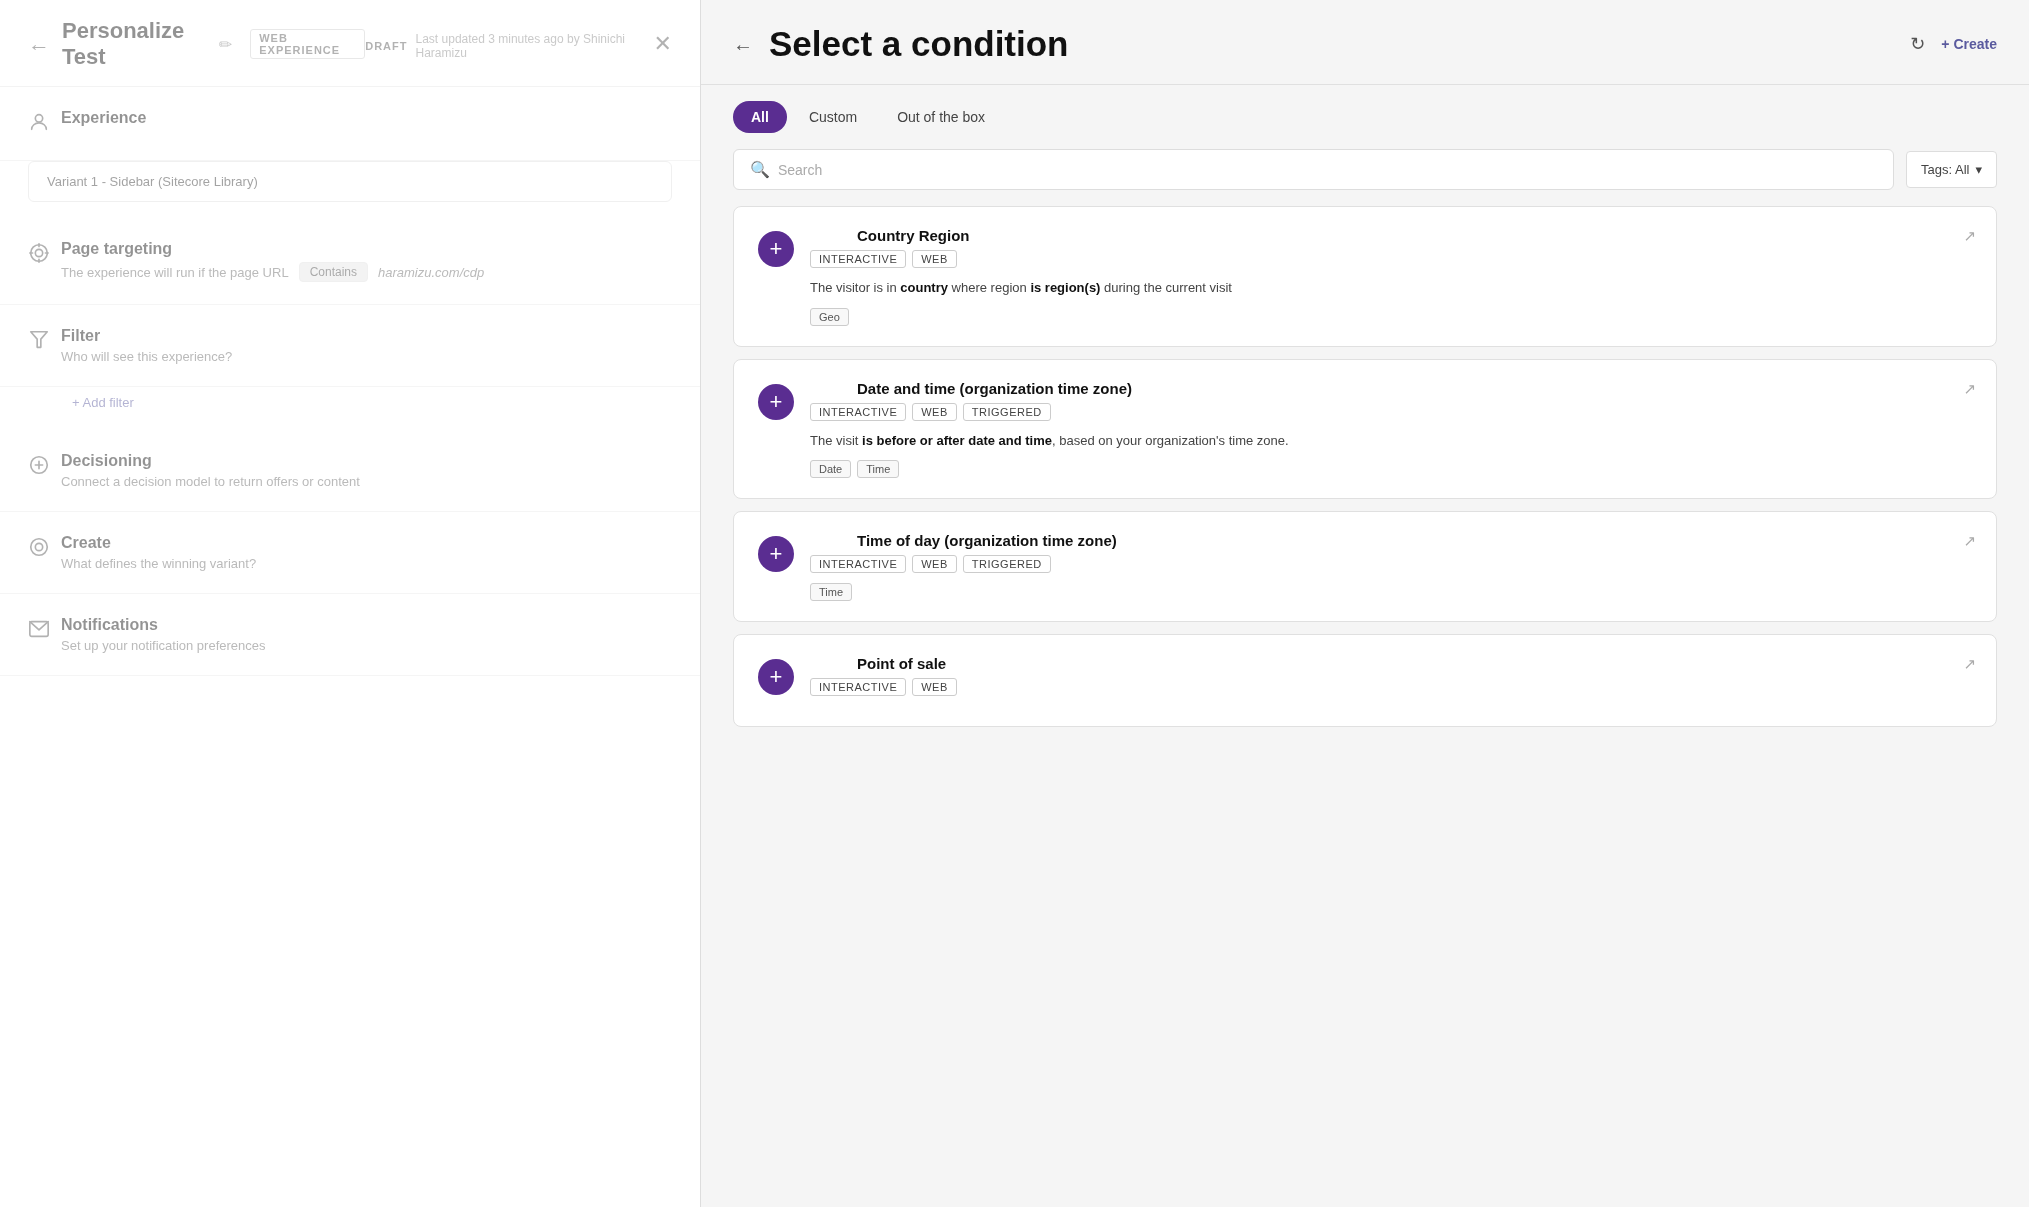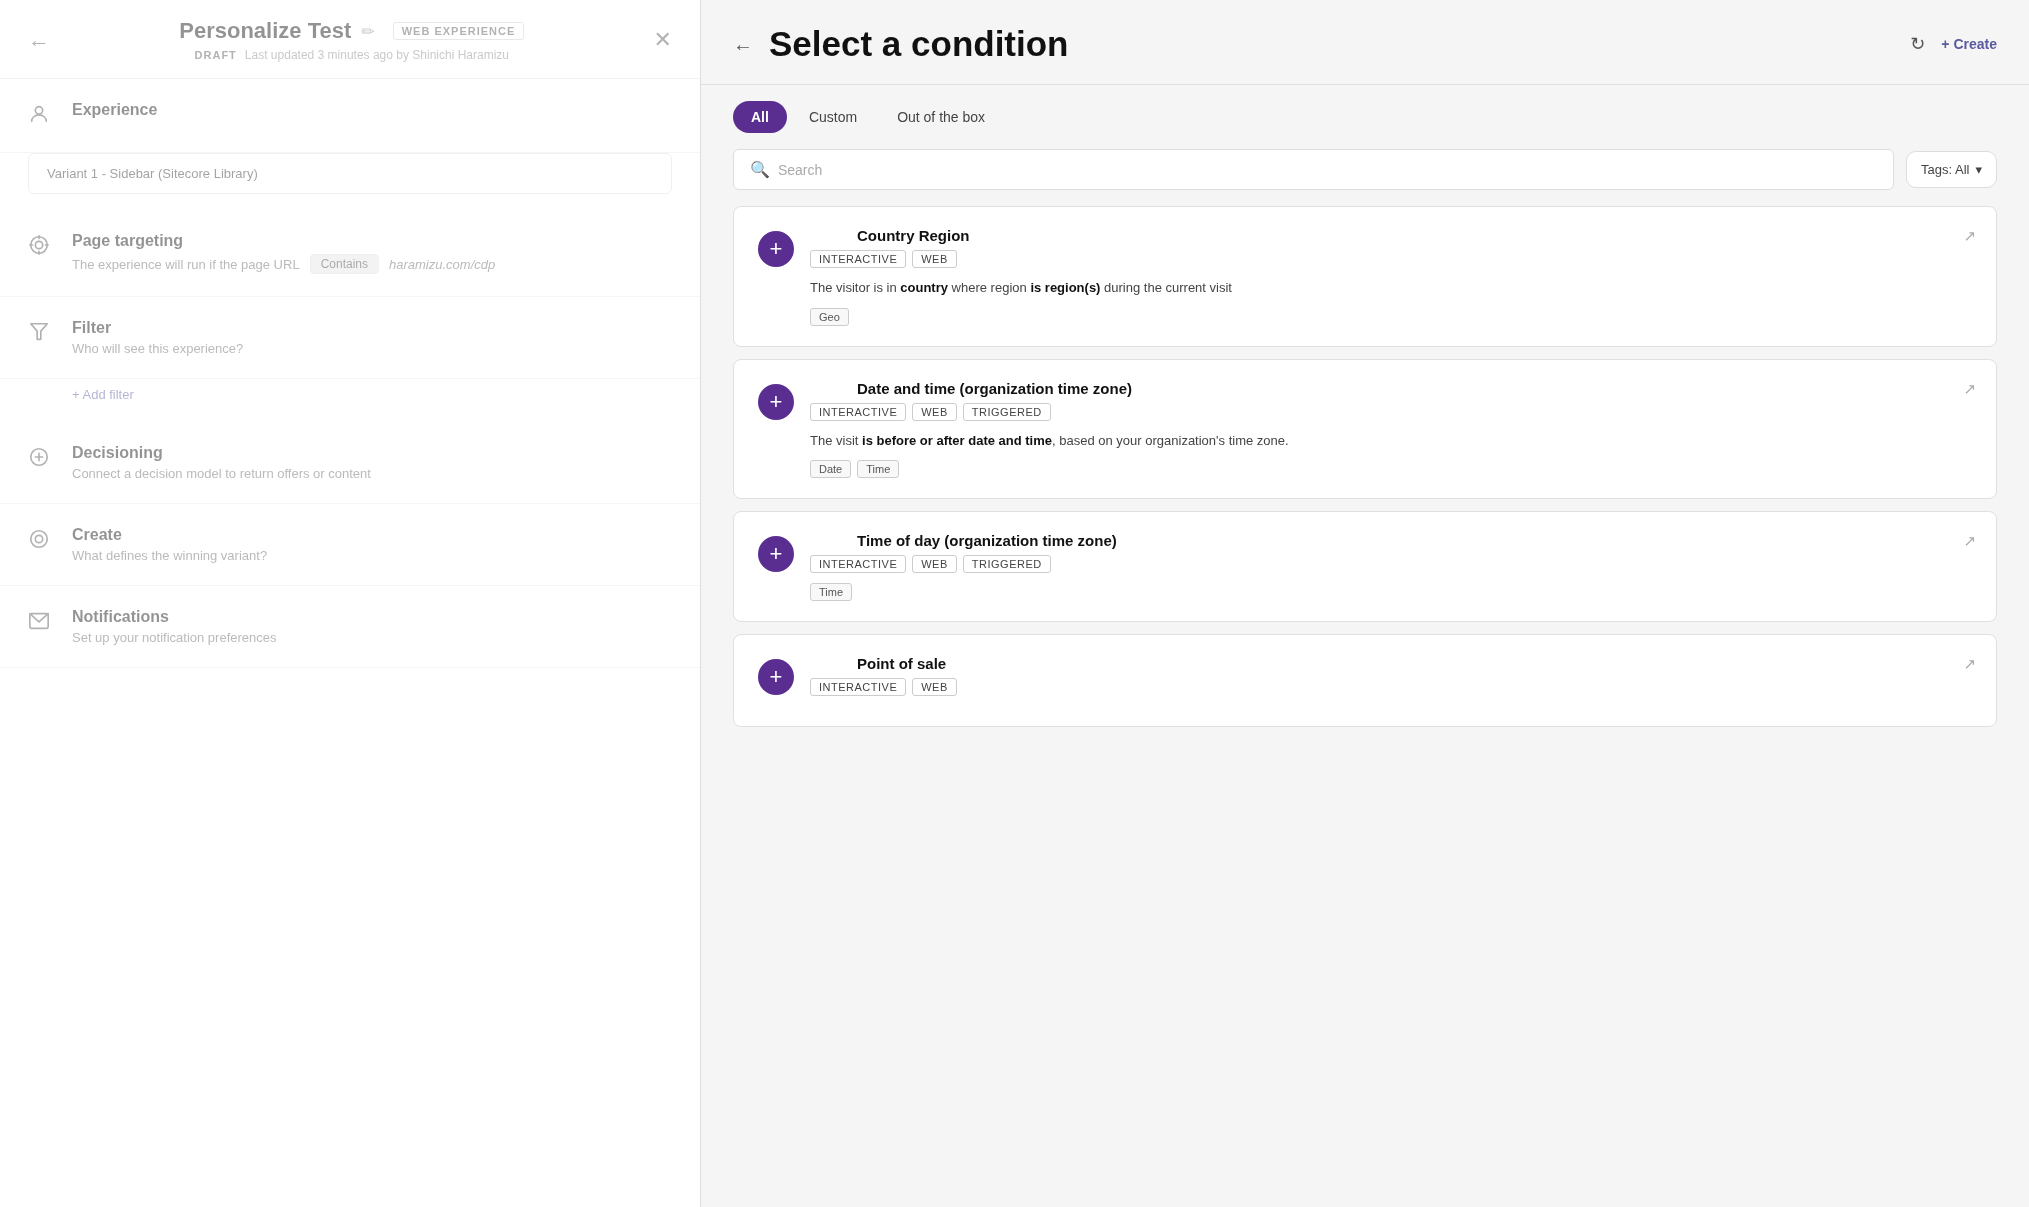--- a/index.html
+++ b/index.html
@@ -29,21 +29,21 @@
       padding-bottom: 16px;
     }
     .back-btn {
       color: #555;
       font-size: 22px;
       cursor: pointer;
       line-height: 1;
     }
     .title-area {
       display: flex;
-      flex-direction: column;
+      flex-direction: row;
       flex: 1;
       align-items: center;
     }
     .title-row {
       display: flex;
       align-items: center;
       gap: 10px;
     }
     .page-title {
       font-size: 22px;
@@ -93,21 +93,21 @@
     .left-content {
       padding: 0;
       flex: 1;
       overflow-y: auto;
     }
     .section-item {
       display: flex;
       align-items: flex-start;
       padding: 22px 28px;
       border-bottom: 1px solid #e8e8e8;
-      gap: 16px;
+      gap: 5px;
     }
     .section-icon {
       font-size: 20px;
       color: #555;
       margin-top: 2px;
       width: 28px;
       flex-shrink: 0;
     }
     .section-body {
       flex: 1;
@@ -237,21 +237,21 @@
       align-items: center;
       gap: 8px;
     }
     .search-icon-wrap {
       color: #aaa;
       font-size: 16px;
     }
     .tags-dropdown {
       background: #fff;
       border: 1px solid #ddd;
-      border-radius: 10px;
+      border-radius: 4px;
       padding: 10px 14px;
       font-size: 13px;
       color: #444;
       display: flex;
       align-items: center;
       gap: 6px;
       cursor: pointer;
       white-space: nowrap;
     }
 

